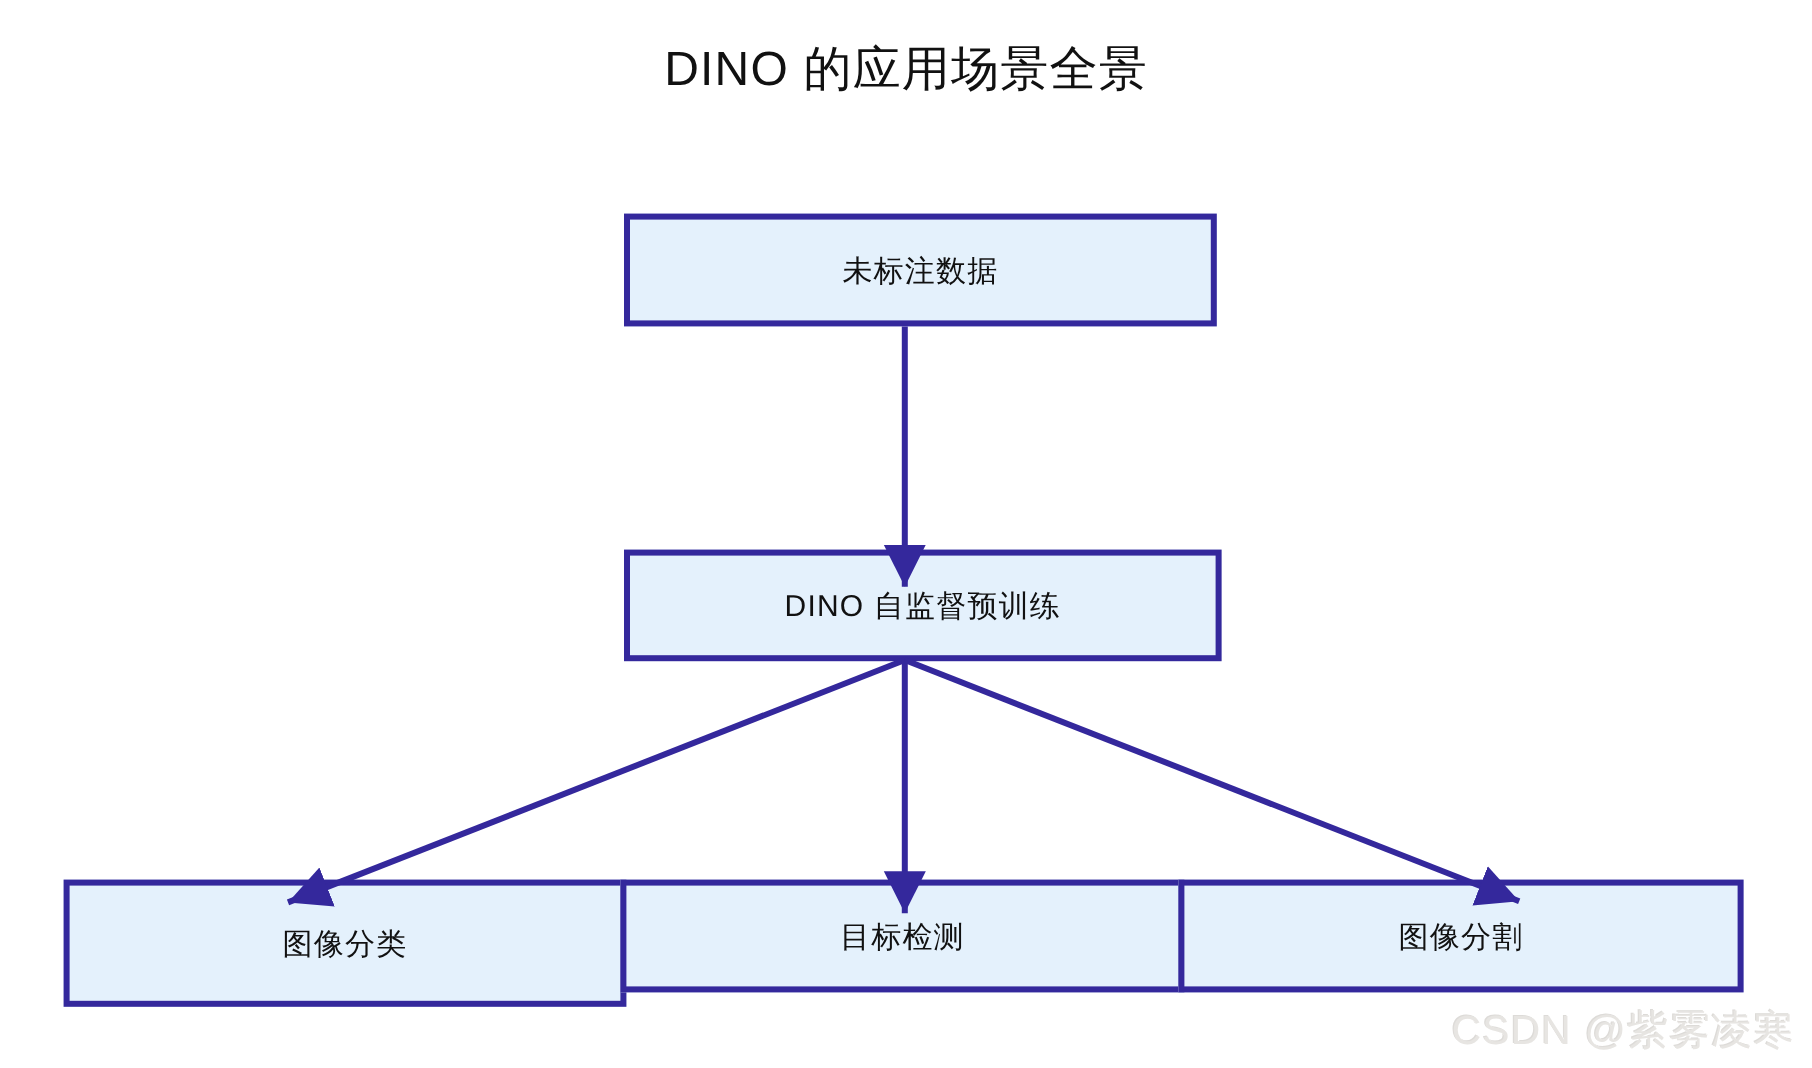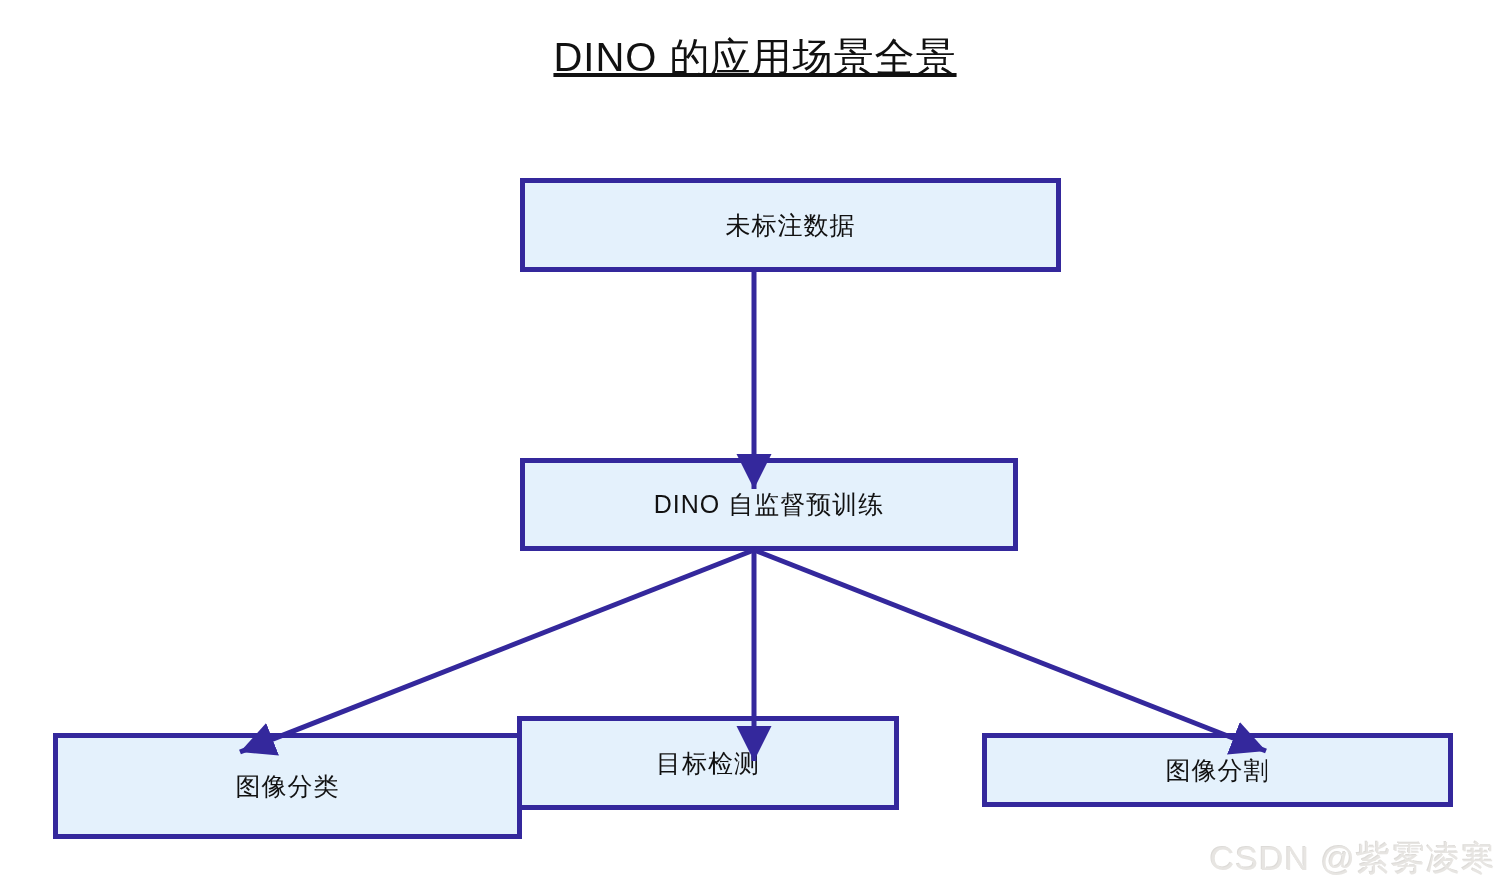--- a/index.html
+++ b/index.html
@@ -24,39 +24,38 @@
     margin:0 auto;
   }
   .title{
     position:absolute;
     left:0; right:0; top:30px;
     text-align:center;
     font-size:40px;
     letter-spacing:1px;
     color:var(--text);
     font-weight:400;
-    text-decoration:underline;
   }
   .node{
     position:absolute;
     box-sizing:border-box;
     background:var(--box-fill);
     border:5px solid var(--box-border);
     display:flex;
     align-items:center;
     justify-content:center;
     font-size:25px;
     color:var(--text);
     letter-spacing:1px;
   }
-  .node-unlabeled{ left:520px; top:178px; width:541px; height:94px; }
+  .node-unlabeled{ left:520px; top:178px; width:494px; height:94px; }
   .node-pretrain { left:520px; top:458px; width:498px; height:93px; }
   .node-cls      { left:53px;  top:733px; width:469px; height:106px; }
-  .node-det      { left:517px; top:716px; width:382px; height:94px; }
-  .node-seg      { left:982px; top:733px; width:471px; height:74px; }
+  .node-det      { left:517px; top:733px; width:470px; height:94px; }
+  .node-seg      { left:982px; top:733px; width:471px; height:94px; }
   svg.edges{
     position:absolute;
     left:0; top:0;
     width:1510px;
     height:890px;
     pointer-events:none;
   }
   svg.edges line{
     stroke:var(--arrow);
     stroke-width:5;

